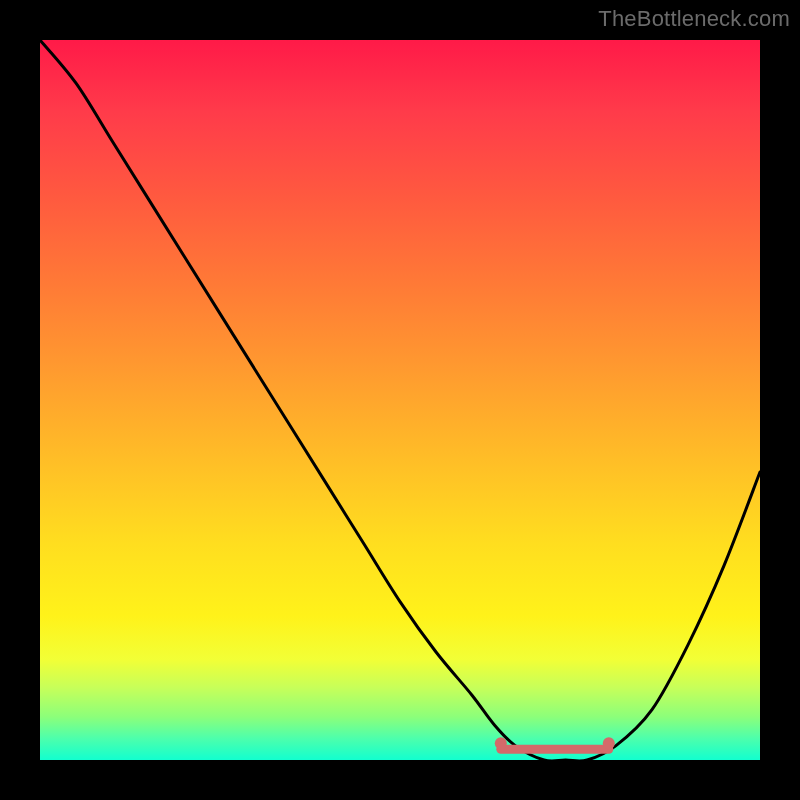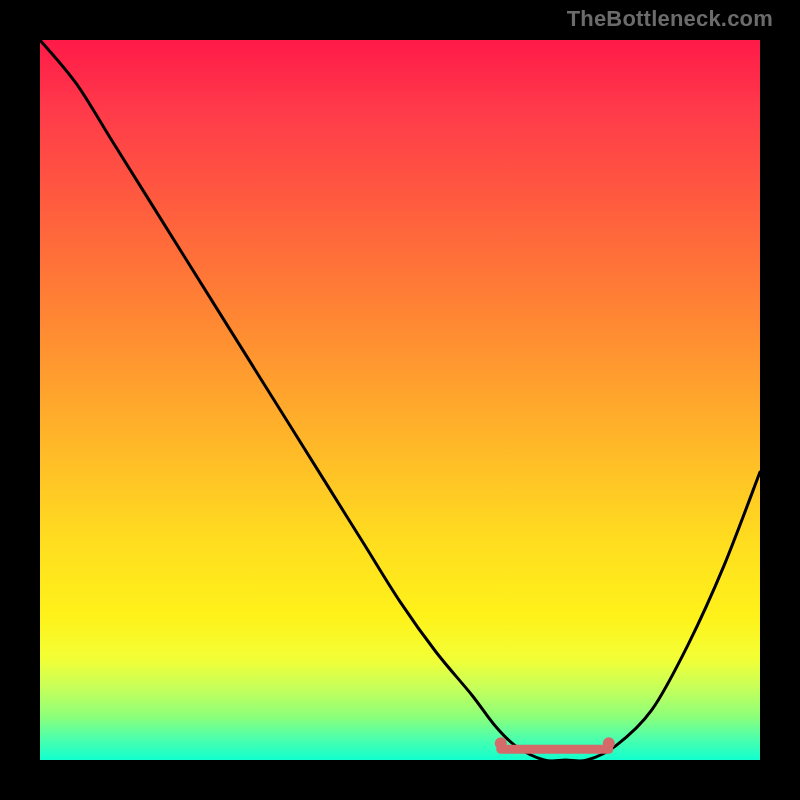--- a/index.html
+++ b/index.html
@@ -42,25 +42,25 @@
     position: absolute;
     left: 0;
     top: 0;
     width: 720px;
     height: 720px;
     overflow: visible;
   }
   .watermark {
     position: absolute;
     top: 6px;
-    right: 27px;
+    right: 10px;
     color: #6b6b6b;
     font-size: 22px;
     letter-spacing: 0.2px;
-    font-weight: 700;
+    font-weight: 400;
   }
 </style>
 </head>
 <body>
 
 <div class="frame">
 
   <div class="watermark">TheBottleneck.com</div>
 
   <div class="plot-area">

